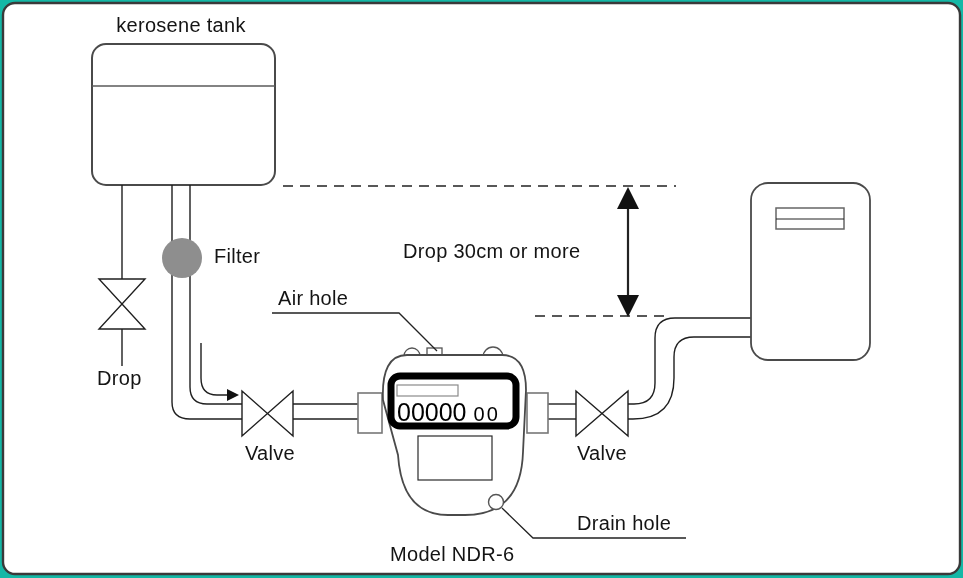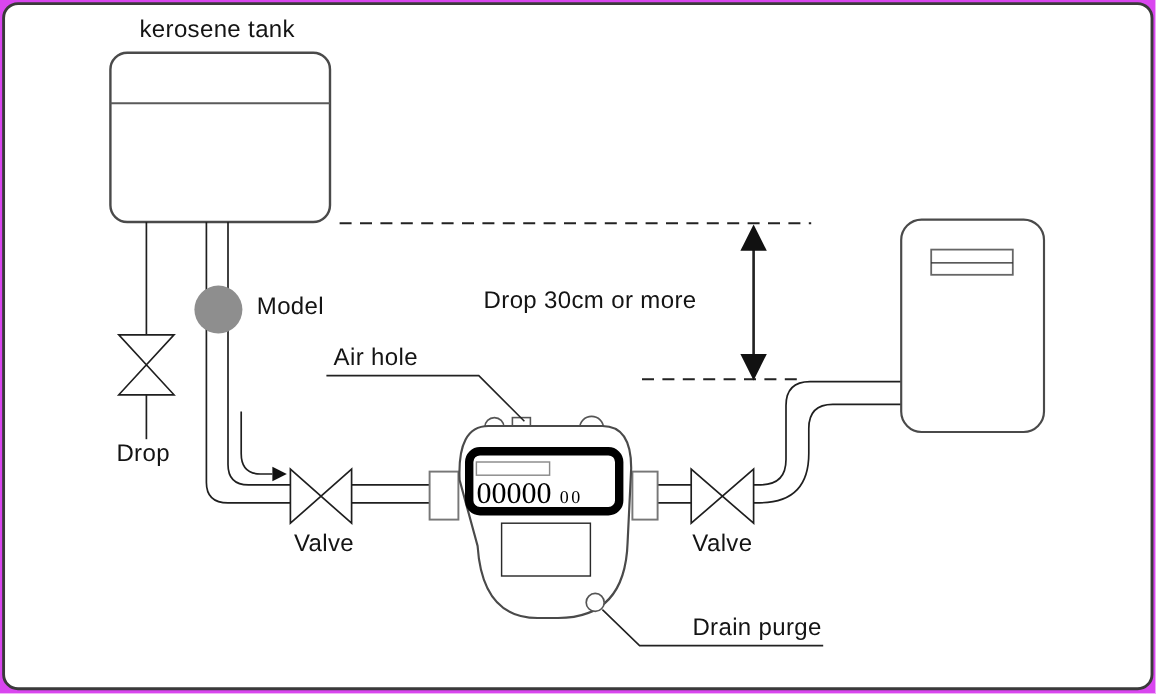--- a/index.html
+++ b/index.html
@@ -1,46 +1,45 @@
 <!DOCTYPE html>
 <html><head>
 <meta charset="utf-8">
 <style>
   html,body{margin:0;padding:0;background:#fff;}
   .stage{
     position:relative;
     width:963px;height:578px;
-    background:#d946ef;
+    background:#14b8a6;
     font-family:"Liberation Sans", sans-serif;
     overflow:hidden;
   }
   .stage svg{position:absolute;left:0;top:0;}
   .label{
     position:absolute;
     color:#141414;
     font-size:20px;
     line-height:1.1;
     white-space:nowrap;
     letter-spacing:0.3px;
   }
   .label.centered{text-align:center;}
   .display-text{
     position:absolute;
     left:397px;top:398px;
     display:flex;align-items:baseline;
     color:#000;
-    font-family:Liberation Serif, serif;
   }
   .display-text .main{
     font-size:25px;
     letter-spacing:0px;
     font-weight:400;
   }
   .display-text .sub{
-    font-size:15px;
+    font-size:20px;
     letter-spacing:2px;
     margin-left:7px;
     font-weight:400;
   }
 </style>
 </head>
 <body>
 
 <div class="stage">
 
@@ -122,34 +121,35 @@
 
     <g>
       <rect x="751" y="183" width="119" height="177" rx="17" fill="#fff" stroke-width="1.8" stroke="#4a4a4a"></rect>
       <rect x="776" y="208" width="68" height="21" fill="#fff" stroke="#666" stroke-width="1.5"></rect>
       <line x1="776" y1="219" x2="844" y2="219" stroke="#222" stroke-width="1"></line>
     </g>
   </svg>
 
   <div class="label centered" style="left:105px;top:14px;width:152px;">kerosene tank</div>
 
-  <div class="label" style="left:214px;top:245px;">Model</div>
+  <div class="label" style="left:214px;top:245px;">Filter</div>
 
   <div class="label" style="left:97px;top:367px;">Drop</div>
 
   <div class="label" style="left:278px;top:287px;">Air hole</div>
 
   <div class="label" style="left:403px;top:240px;text-align:right;">Drop 30cm or more</div>
 
   <div class="label centered" style="left:238px;top:442px;width:64px;">Valve</div>
 
   <div class="label centered" style="left:570px;top:442px;width:64px;">Valve</div>
 
 
-  <div class="label" style="left:577px;top:512px;">Drain purge</div>
+  <div class="label" style="left:577px;top:512px;">Drain hole</div>
 
+  <div class="label" style="left:390px;top:543px;">Model NDR-6</div>
 
   <div class="display-text">
     <span class="main">00000</span>
     <span class="sub">00</span>
   </div>
 
 </div>
 
 </body></html>

